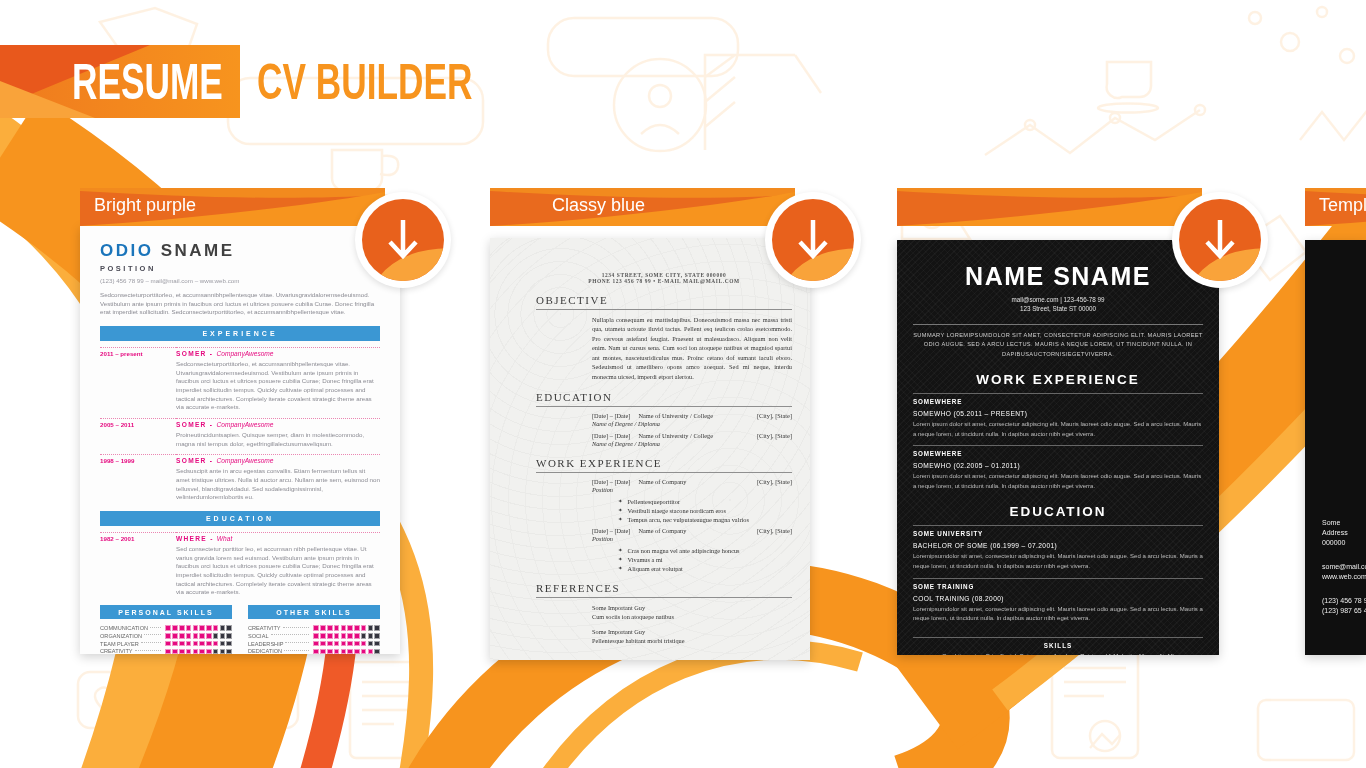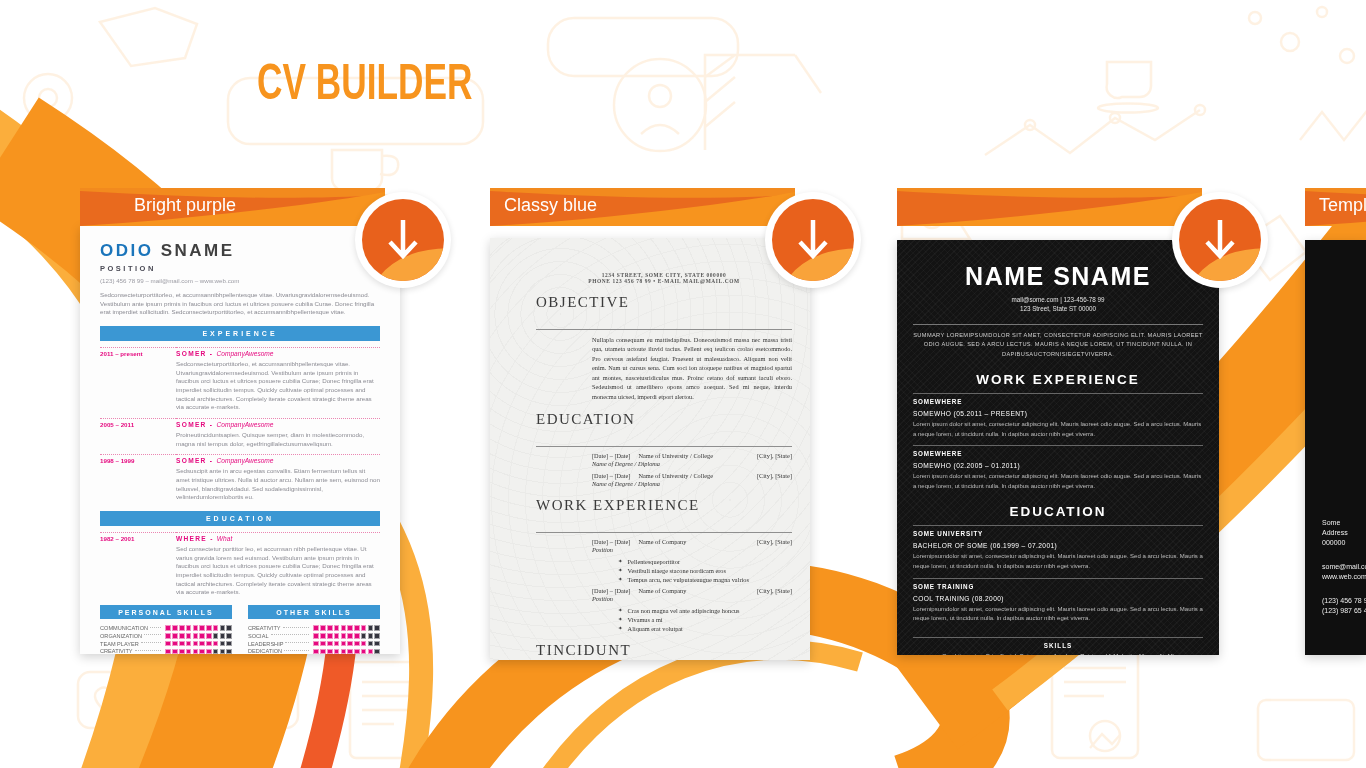--- a/index.html
+++ b/index.html
@@ -61,22 +61,22 @@
   .sq{width:5.6px;height:5.6px;margin-left:1.2px;background:#35353F;box-sizing:border-box;border:1px solid rgba(255,255,255,0.55);}
   .sq.on{background:#E5097F;}
 
   
   .page2{top:50px;width:320px;height:422px;background:#F1F1EF;box-sizing:border-box;
     padding:34px 18px 0 46px;font-family:"Liberation Serif",serif;color:#333;
     background-image:repeating-radial-gradient(circle at 22% 18%, #EAEAE8 0 1px, transparent 1px 13px),
                      repeating-radial-gradient(circle at 75% 62%, #EBEBE9 0 1px, transparent 1px 17px);}
   .r2-addr{font-size:5.4px;letter-spacing:0.6px;color:#555;text-align:center;font-weight:bold;}
   .r2-name{font-size:15px;color:#55A0BE;letter-spacing:4.5px;text-align:center;margin-top:3px;white-space:nowrap;}
-  .r2-sec{font-size:15px;letter-spacing:1.5px;color:#3A3A3A;border-bottom:1px solid #8f8f8f;
-          margin:10px 0 5px;padding-bottom:18px;}
+  .r2-sec{font-size:11px;letter-spacing:1.5px;color:#3A3A3A;border-bottom:1px solid #8f8f8f;
+          margin:10px 0 5px;padding-bottom:3px;}
   .r2-body{margin-left:56px;}
   .r2-p{font-size:6.3px;line-height:1.5;text-align:justify;margin:0;}
   .r2-row{display:flex;font-size:6.3px;margin-top:4px;}
   .r2-dates{flex:none;}
   .r2-org{flex:1;margin-left:8px;}
   .r2-loc{flex:none;}
   .r2-degree{font-style:italic;font-size:6.3px;margin:1px 0 5px;}
   .r2-bullet{display:flex;font-size:6.3px;margin:2px 0 0 26px;}
   .blt{margin-right:5px;font-size:5.5px;}
   .r2-ref{font-size:6.3px;line-height:1.45;margin-bottom:6px;}
@@ -163,24 +163,38 @@
     <path d="M-70,115 C160,255 250,430 115,800" stroke="#FBAE3C" stroke-width="85" fill="none"></path>
     <path d="M5,150 C270,320 330,480 185,820" stroke="#F7941E" stroke-width="125" fill="none"></path>
     <path d="M135,265 C345,430 390,550 300,820" stroke="#EF5A28" stroke-width="30" fill="none"></path>
     <path d="M215,340 C420,500 450,600 400,830" stroke="#FBAE3C" stroke-width="24" fill="none"></path>
     <path d="M435,790 C520,640 700,555 865,615 C1005,668 1005,755 905,788" stroke="#F7941E" stroke-width="68" fill="none"></path>
     <path d="M540,790 C615,675 735,625 860,662" stroke="#FBAE3C" stroke-width="20" fill="none"></path>
     <path d="M1395,235 C1250,420 1120,560 925,705" stroke="#F7941E" stroke-width="110" fill="none"></path>
     <path d="M1405,320 C1270,470 1160,580 1000,700" stroke="#FBAE3C" stroke-width="26" fill="none"></path>
   </svg>
 
+  <div class="logo">
+    <svg viewBox="0 0 240 73" preserveAspectRatio="none">
+      <defs>
+          <linearGradient id="lg" x1="0" y1="0" x2="1" y2="0">
+        <stop offset="0" stop-color="#EF7A1E"></stop>
+            <stop offset="1" stop-color="#F7941E"></stop>
+      </linearGradient>
+        </defs>
+      <rect width="240" height="73" fill="url(#lg)"></rect>
+      <path d="M0,0 L150,0 L0,62 Z" fill="#E8581C"></path>
+      <path d="M0,73 L95,73 L0,36 Z" fill="#F9A33A"></path>
+    </svg>
+    <span class="logo-resume">RESUME</span>
+  </div>
   <span class="logo-cv">CV BUILDER</span>
 
   <div class="card" id="card1" style="left:80px;top:188px;width:320px;height:470px;">
-    <div class="tpl-header" style="width:305px;padding-left:40px;">
+    <div class="tpl-header" style="width:305px;">
       <svg width="305" viewBox="0 0 305 38" preserveAspectRatio="none">
         <rect width="305" height="38" fill="#E96A1E"></rect>
         <path d="M0,0 H305 V7 C220,12 120,10 0,3 Z" fill="#F28A1E"></path>
         <path d="M0,38 C70,34 150,26 220,17 C255,12 285,8 305,4 V38 Z" fill="#F7941E"></path>
       </svg>
       <span class="tpl-label">Bright purple</span>
     </div>
     <div class="dl-btn" style="left:275px;top:4px;">
       <div class="dl-inner">
         <svg class="dl-arrow" width="34" height="48" viewBox="0 0 34 48">
@@ -363,21 +377,21 @@
                 <span class="sq"></span>
               </span>
             </div>
 
         </div>
       </div>
     </div>
   </div>
 
   <div class="card" id="card2" style="left:490px;top:188px;width:320px;height:475px;">
-    <div class="tpl-header" style="width:305px;">
+    <div class="tpl-header" style="width:305px;padding-left:48px;">
       <svg width="305" viewBox="0 0 305 38" preserveAspectRatio="none">
         <rect width="305" height="38" fill="#E96A1E"></rect>
         <path d="M0,0 H305 V7 C220,12 120,10 0,3 Z" fill="#F28A1E"></path>
         <path d="M0,38 C70,34 150,26 220,17 C255,12 285,8 305,4 V38 Z" fill="#F7941E"></path>
       </svg>
       <span class="tpl-label">Classy blue</span>
     </div>
     <div class="dl-btn" style="left:275px;top:4px;">
       <div class="dl-inner">
         <svg class="dl-arrow" width="34" height="48" viewBox="0 0 34 48">
@@ -443,21 +457,21 @@
         <div class="r2-bullet">
             <span class="blt">✦</span>
             <span>Vivamus a mi</span>
           </div>
         <div class="r2-bullet">
             <span class="blt">✦</span>
             <span>Aliquam erat volutpat</span>
           </div>
       </div>
 
-      <div class="r2-sec">TINCIDUNT</div>
+      <div class="r2-sec">REFERENCES</div>
       <div class="r2-body">
         <div class="r2-ref">
             <div>Some Important Guy</div>
             <div>Cum sociis ion atoquepe natibus</div>
           </div>
         <div class="r2-ref">
             <div>Some Important Guy</div>
             <div>Pellentesque habitant morbi tristique</div>
           </div>
       </div>

